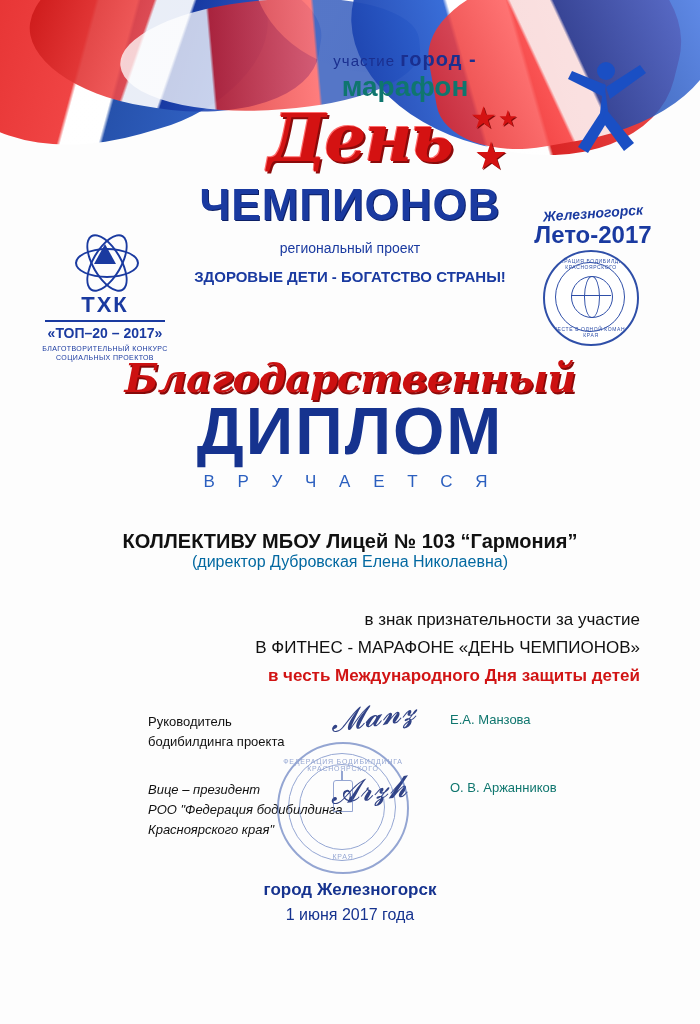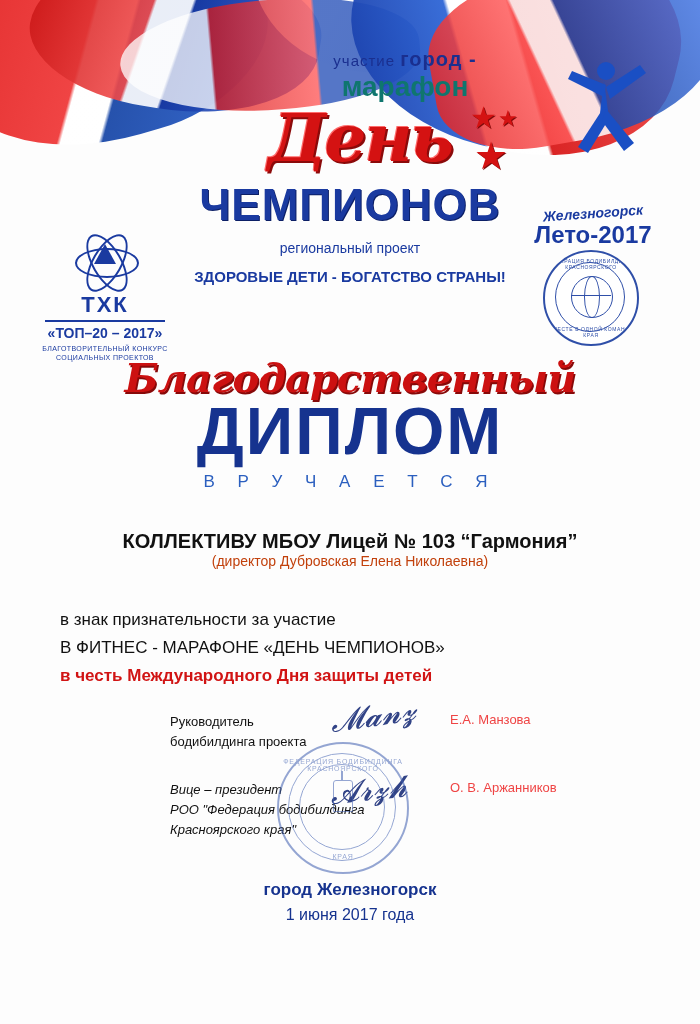--- a/index.html
+++ b/index.html
@@ -302,30 +302,30 @@
     left: 60px; top: 530px;
     width: 580px;
     text-align: center;
   }
   .recipient .r1 {
     font-size: 20px;
     font-weight: 700;
     color: #111;
   }
   .recipient .r2 {
-    font-size: 14px;
-    color: #c2410c;
+    font-size: 16px;
+    color: #0369a1;
   }
 
   
   .reason {
     position: absolute;
     left: 60px; top: 610px;
     width: 580px;
-    text-align: left;
+    text-align: right;
   }
   .reason .q1 { font-size: 17px; color: #111; margin-bottom: 8px; }
   .reason .q2 { font-size: 17px; color: #111; margin-bottom: 8px; }
   .reason .q3 { font-size: 17px; color: #d11414; font-weight: 700; }
 
   
   .sig-block {
     position: absolute;
     left: 0; top: 712px;
     width: 700px;
@@ -335,29 +335,28 @@
     position: absolute;
     width: 700px;
   }
   .sig-row .role {
     position: absolute;
     left: 148px;
     font-size: 13px;
     color: #111;
     line-height: 1.55;
     text-align: left;
-    margin-left: 22px;
   }
   .sig-row .role.italic { font-style: italic; }
   .sig-row .name {
     position: absolute;
     left: 450px;
     width: 180px;
     font-size: 13px;
-    color: #ef4444;
+    color: #0f766e;
     text-align: left;
   }
   .row1 { top: 0; }
   .row2 { top: 68px; }
 
   .signature1 {
     position: absolute;
     left: 330px; top: -14px;
     font-family: "DejaVu Serif", serif;
     font-style: italic;

